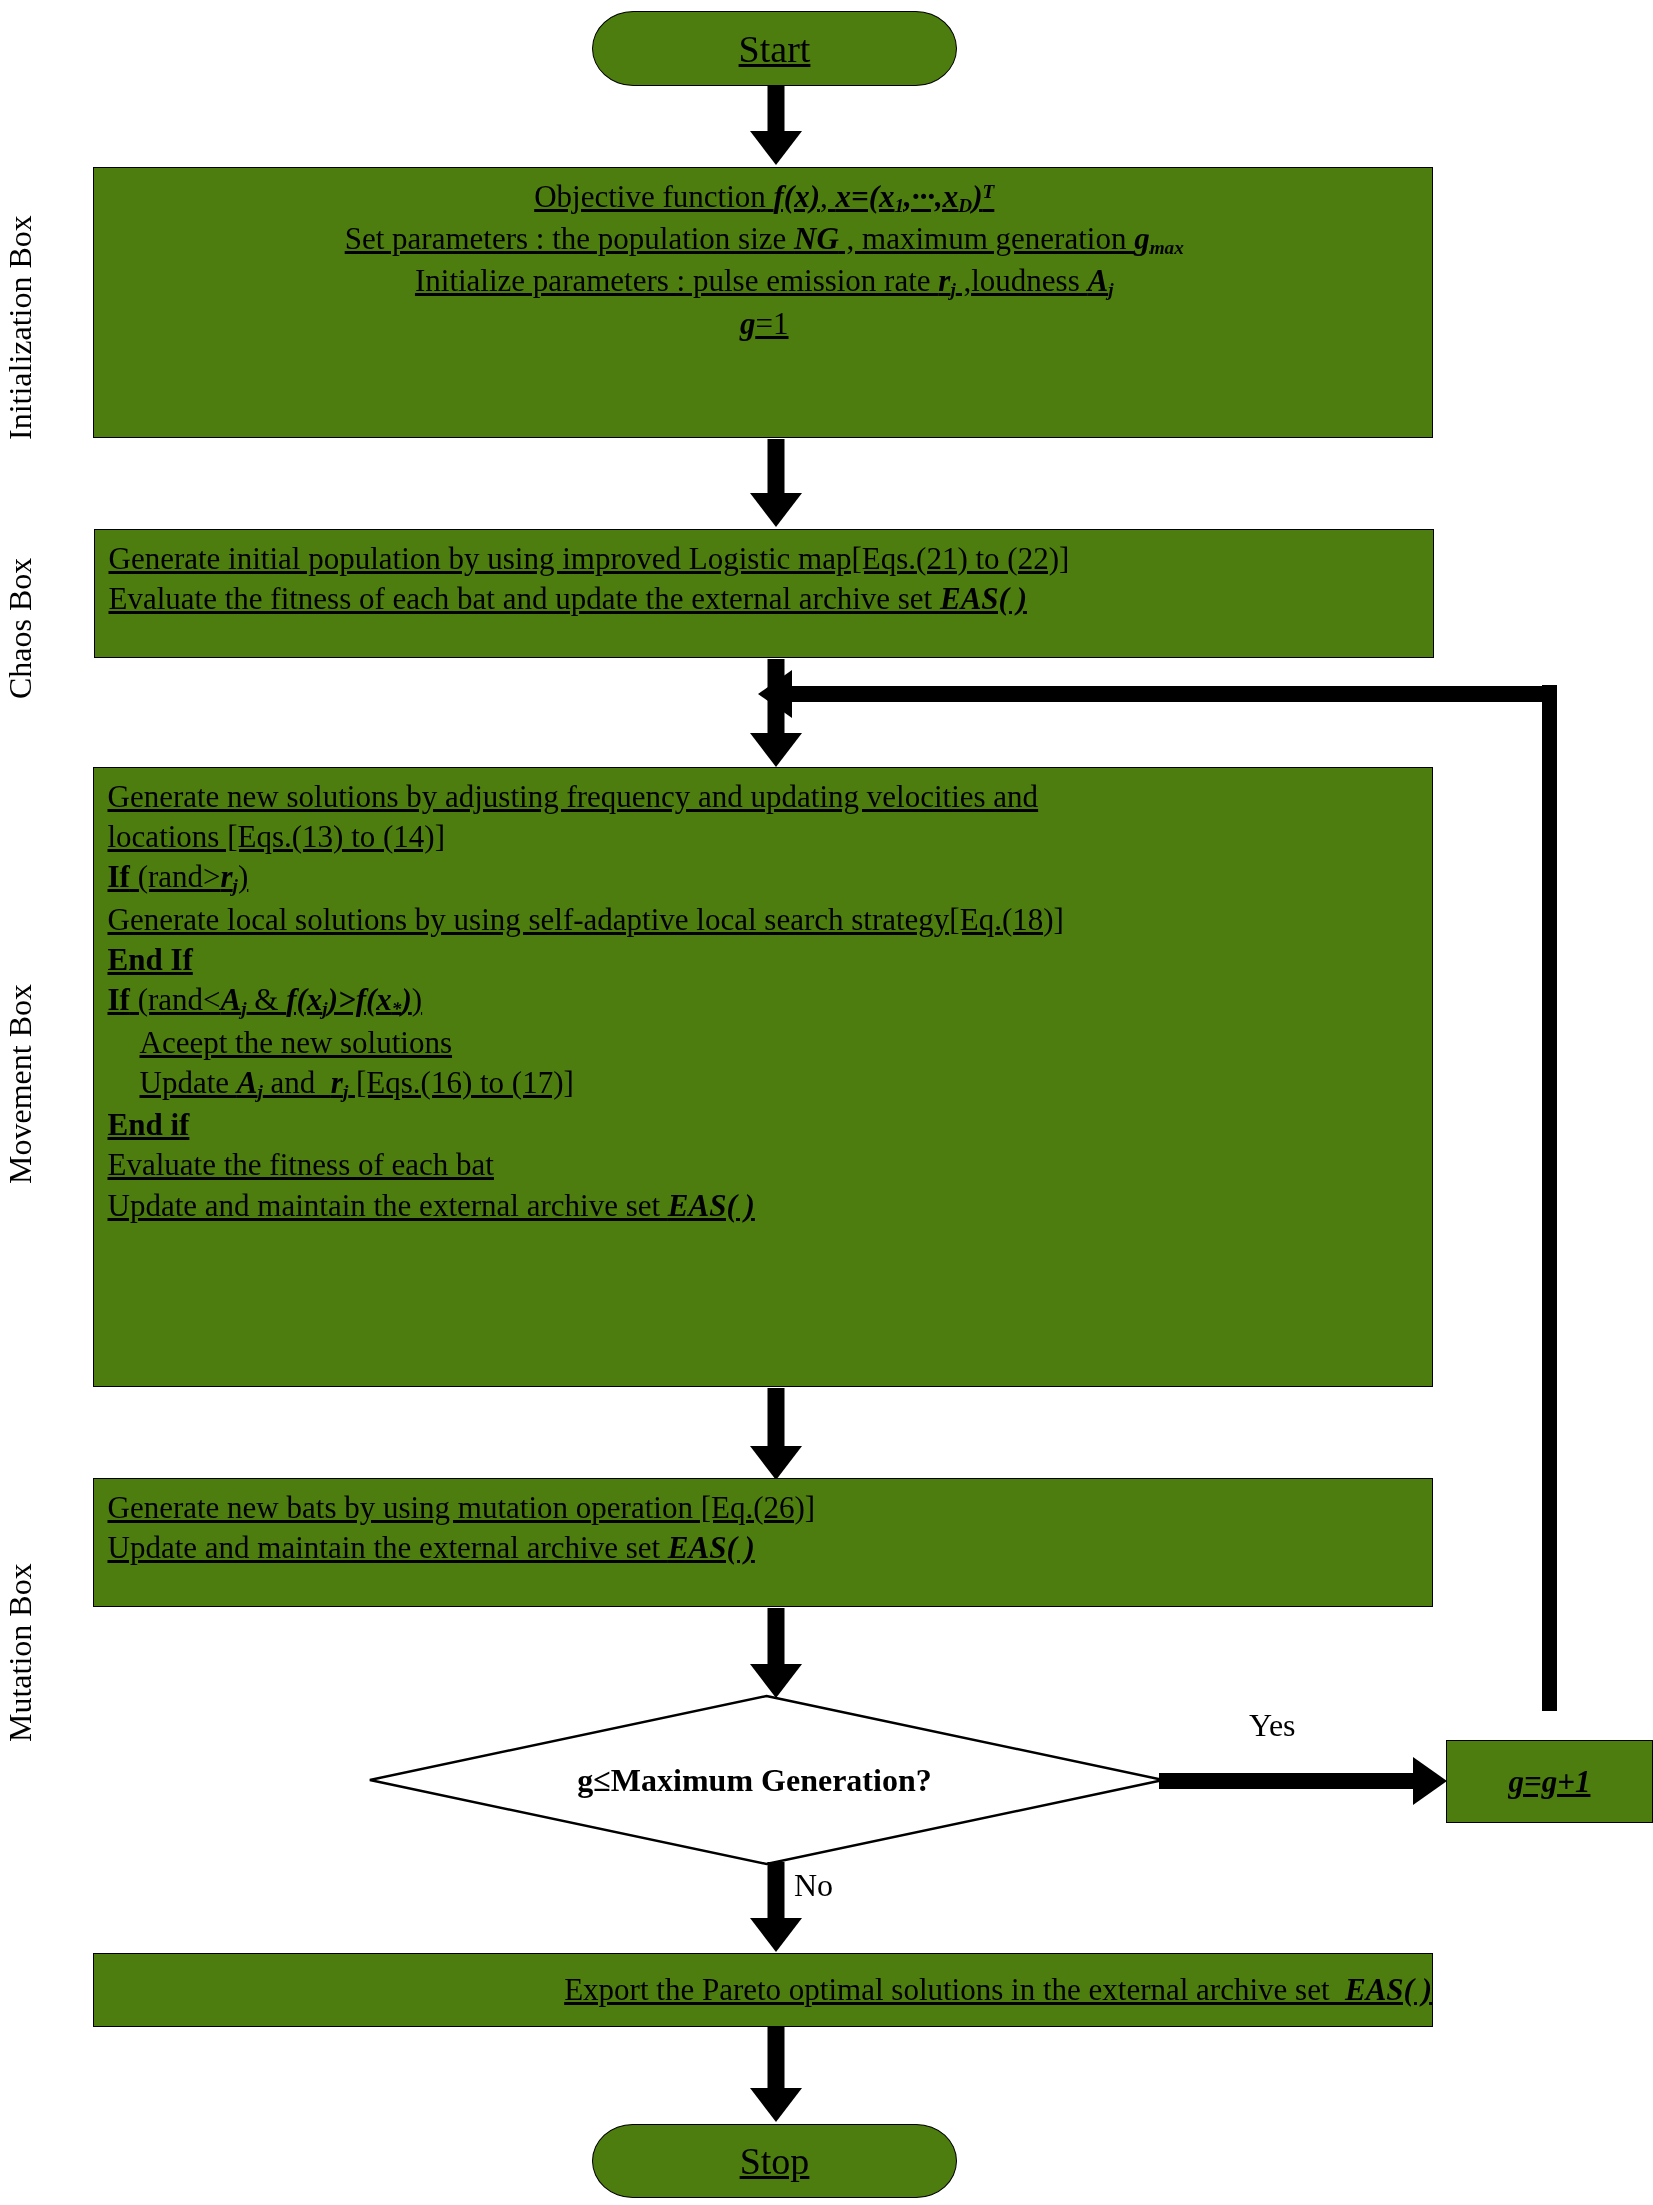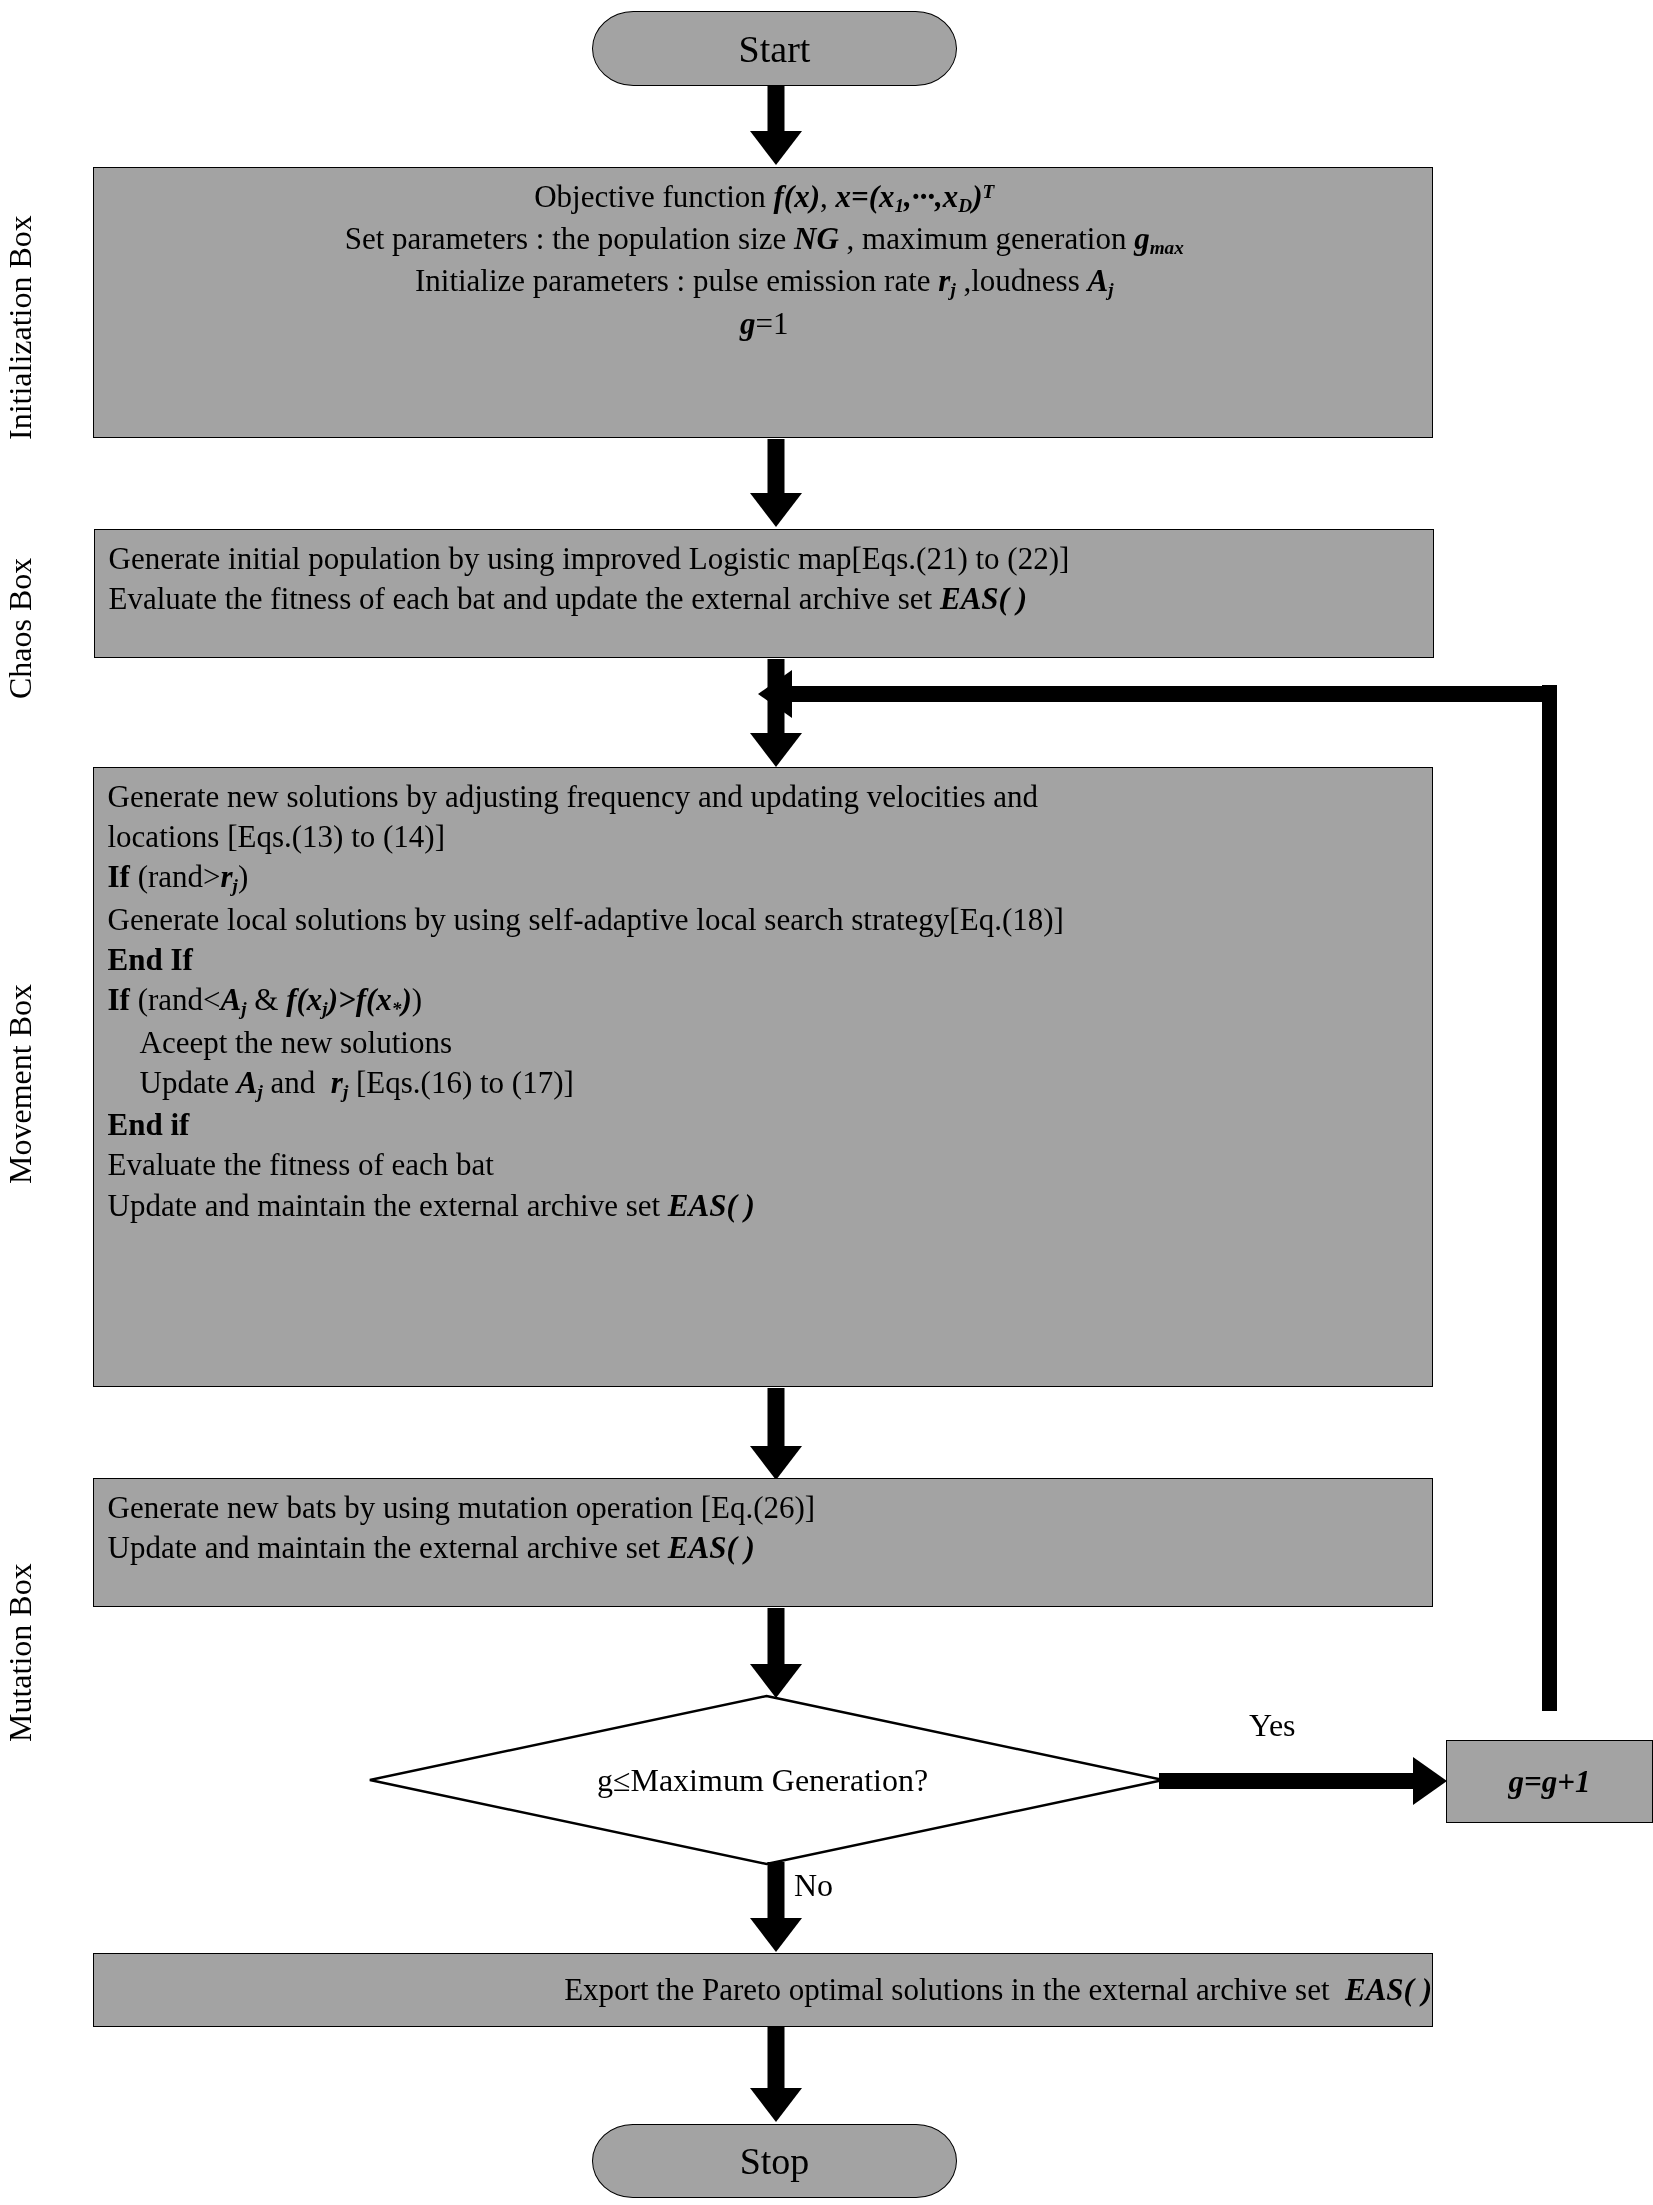--- a/index.html
+++ b/index.html
@@ -13,22 +13,23 @@
     font-size:32px;
     line-height:1;
     white-space:nowrap;
     color:#000;
     letter-spacing:0px;
   }
 
   .node{
     position:absolute;
     border:1.8px solid #000;
-    background:#a3a3a3;
+    background:#4d7c0f;
     box-sizing:border-box;
+    text-decoration:underline;
   }
   .node.terminator{
     border-radius:74px/67px;
     display:flex;align-items:center;justify-content:center;
     font-size:38px;
   }
   .node.process{
     padding:8.6px 11px 8.6px 13.5px;
   }
   .node.small{
@@ -184,21 +185,21 @@
   </div>
 
   <div class="arrowV" style="left:750px; top:1608px; width:52px; height:92px;">
     <div class="shaft" style="height:56px;"></div>
     <div class="head" style="top:56px;"></div>
   </div>
 
   <svg class="diamond" style="left:368px; top:1694px;" width="797" height="172" viewBox="0 0 1300 280">
     <polygon points="650,3 1297,140 650,277 3,140" fill="#ffffff" stroke="#000000" stroke-width="4"></polygon>
   </svg>
-  <div class="diamond-text" style="left:364px; top:1762px; width:797px;">g≤Maximum Generation?</div>
+  <div class="diamond-text" style="left:356px; top:1762px; width:797px;font-weight:bold;">g≤Maximum Generation?</div>
 
   <div class="arrowH right" style="left:1159px; top:1756px; width:288px; height:49px;">
     <div class="shaft" style="left:0; width:254px;"></div>
     <div class="head" style="left:254px;"></div>
   </div>
   <div class="edgelabel" style="left:1249px; top:1707px;">Yes</div>
 
   <div class="node small" style="left:1446px; top:1740px; width:207px; height:83px;">
     <span>g=g+1</span>
   </div>

